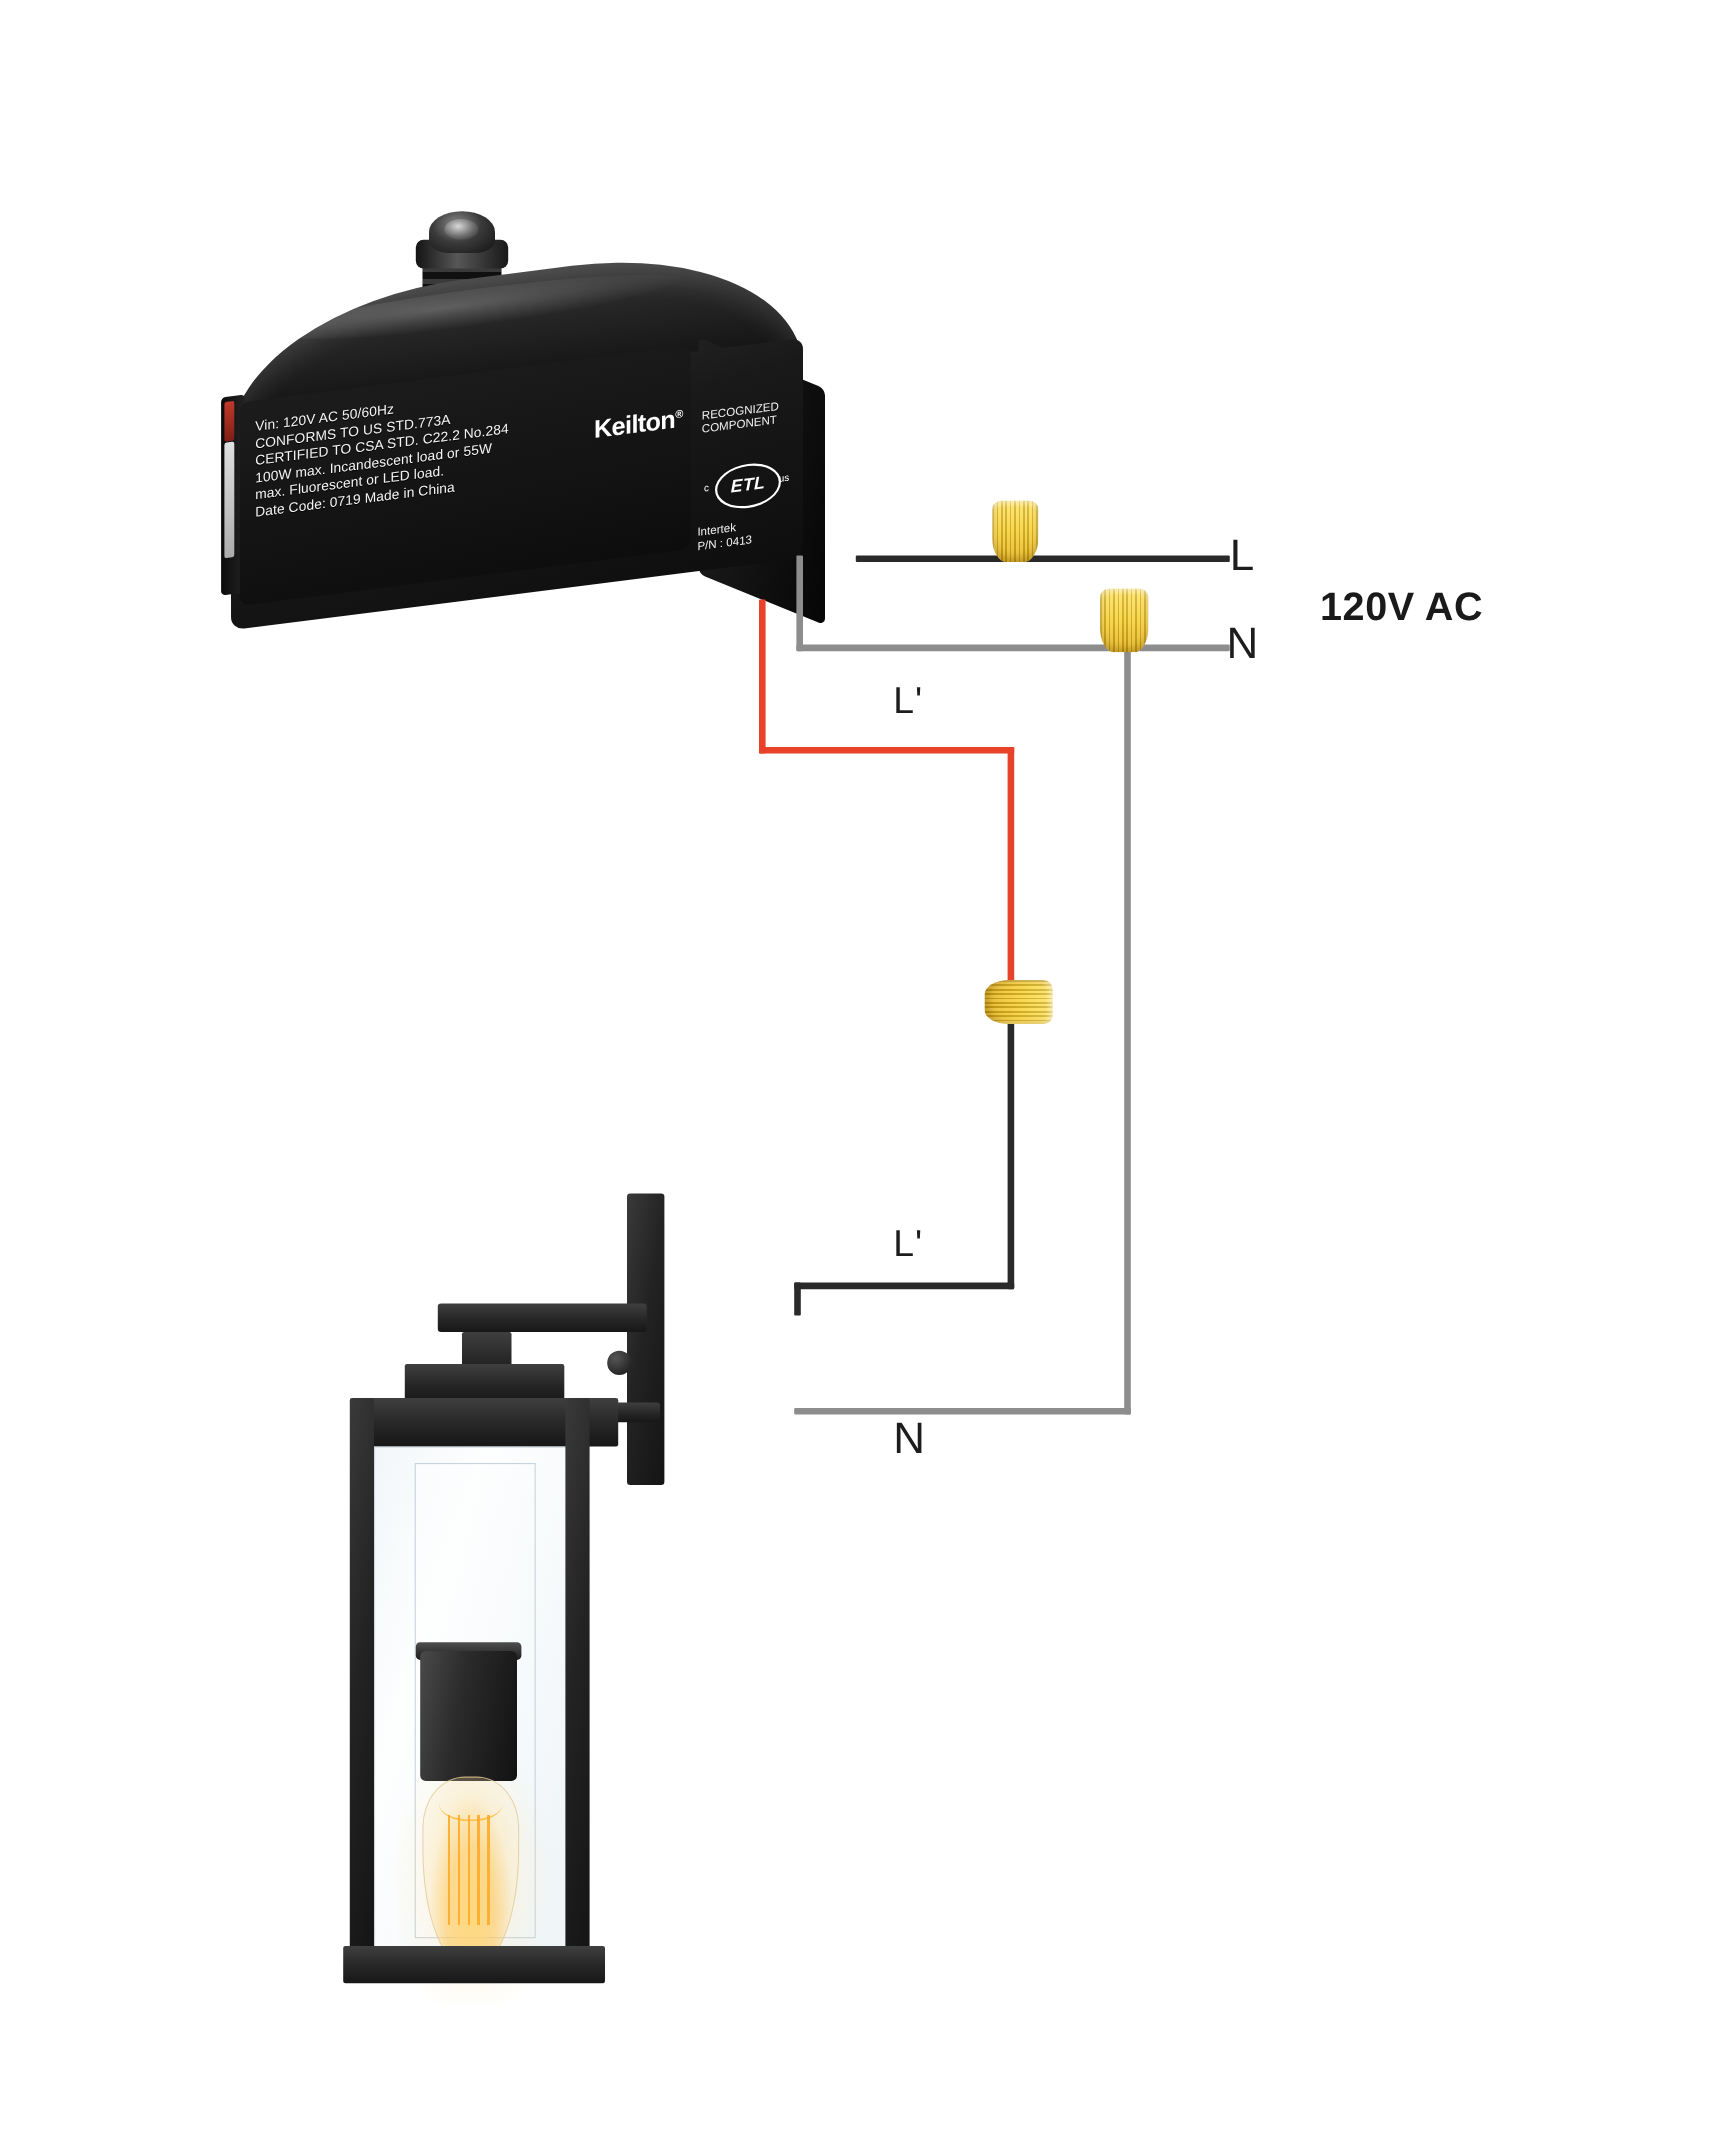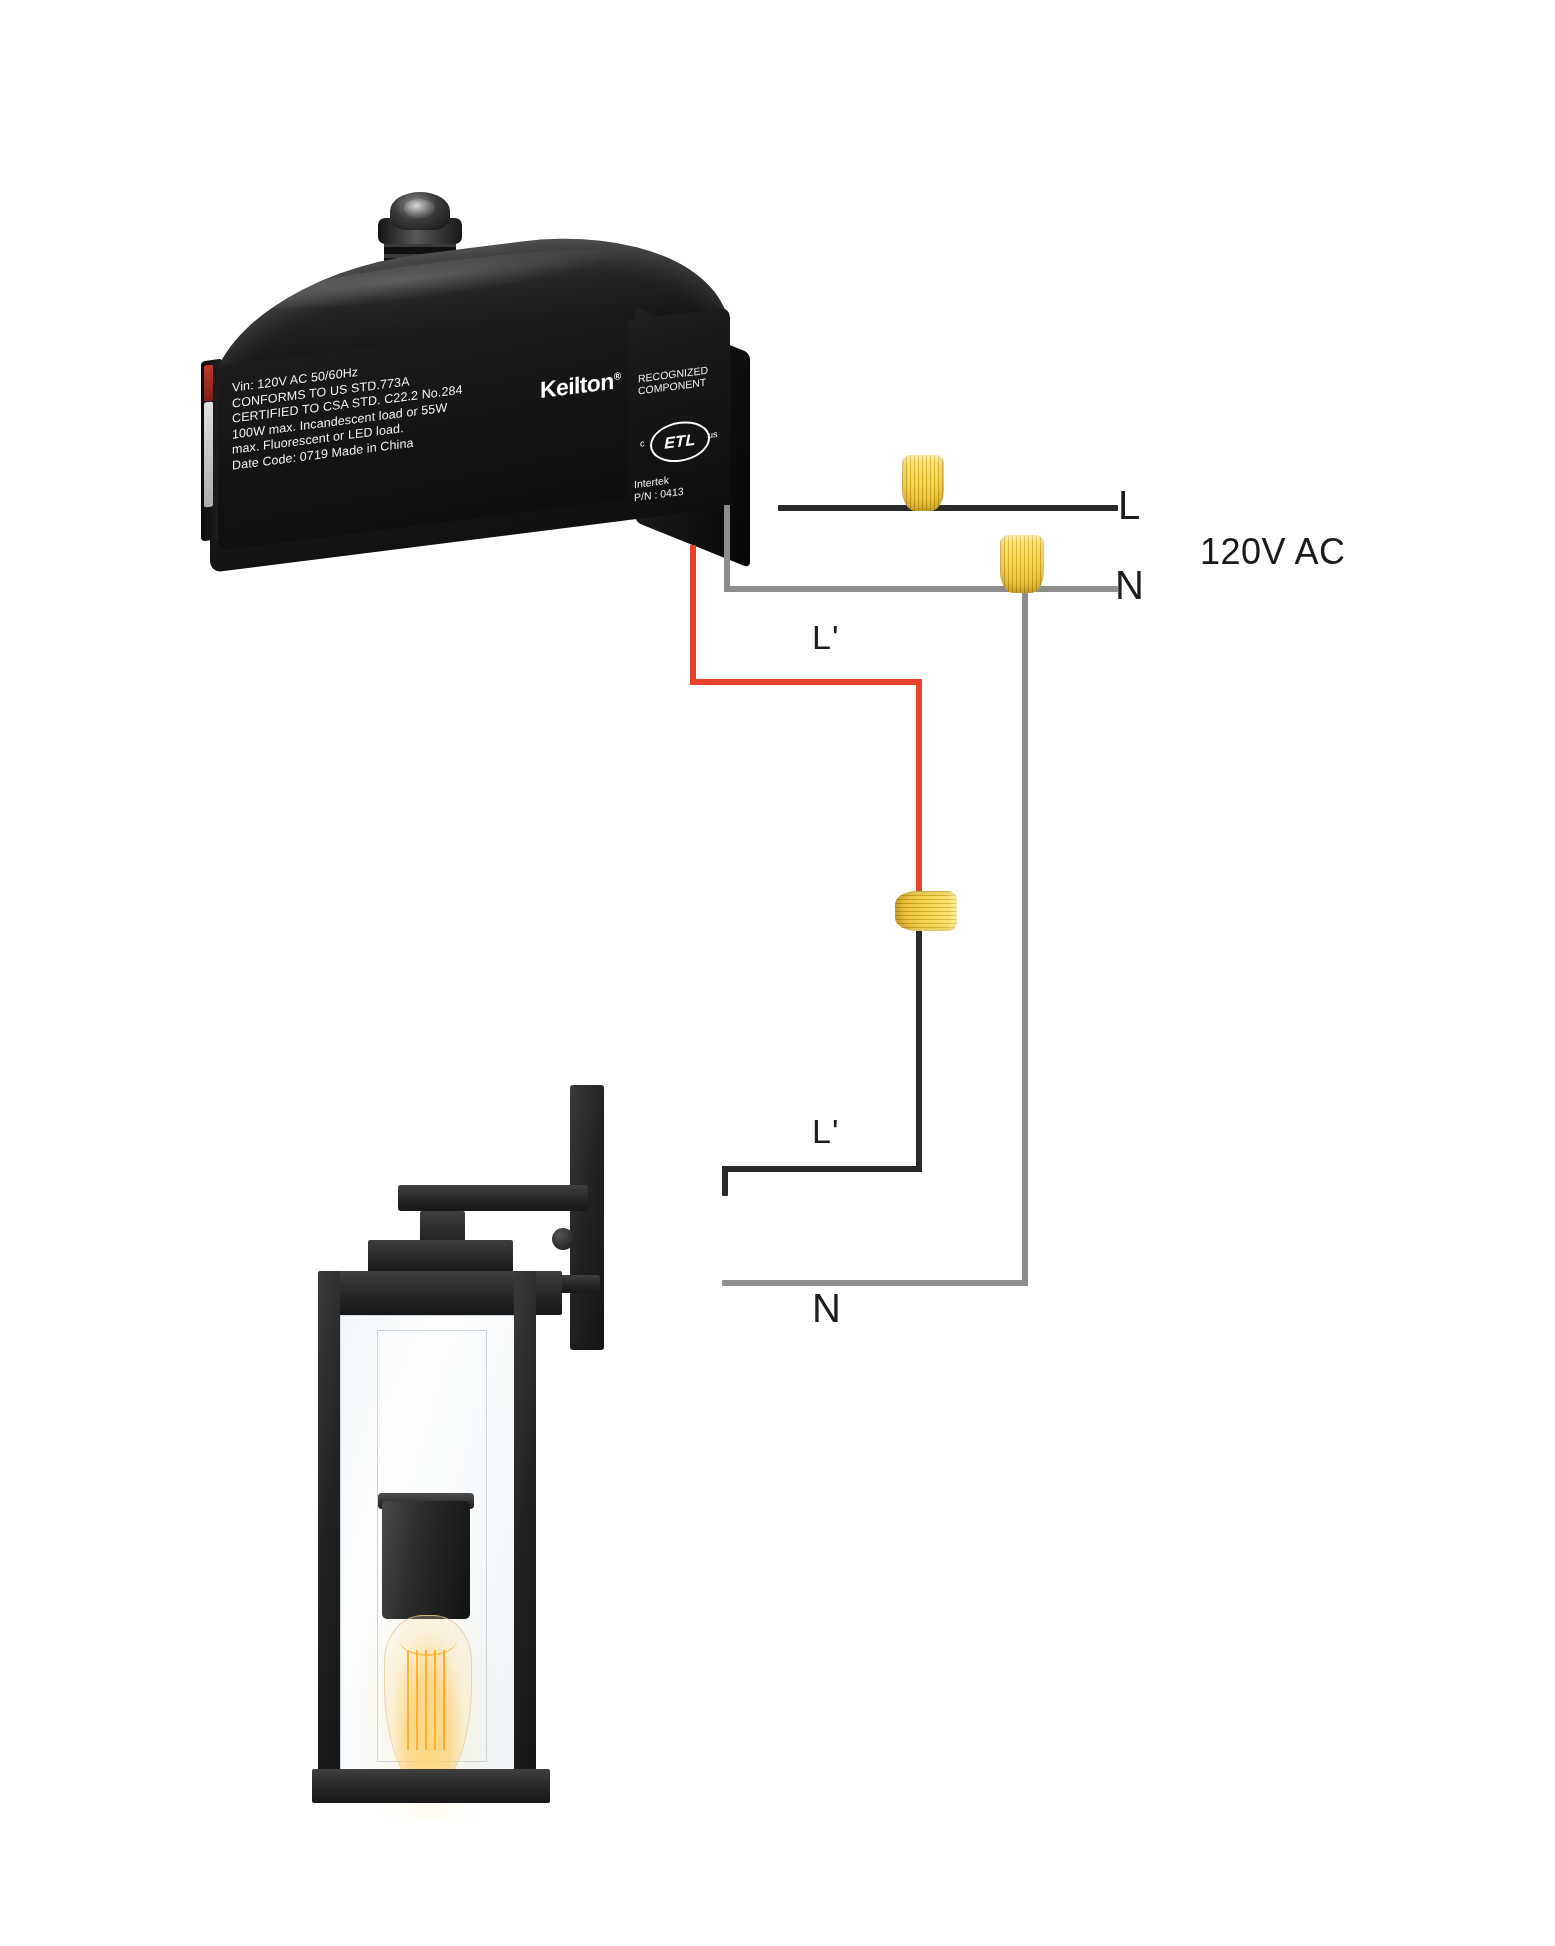--- a/index.html
+++ b/index.html
@@ -111,21 +111,21 @@
   .etl-us{position:absolute;left:68px;top:12px;font-size:9px;}
   .intertek{
     position:absolute;left:424px;top:285px;transform:skewY(-7.2deg);
     color:#f0f0f0;font-size:10.5px;line-height:12.5px;
   }
 
   
   .wlabel{position:absolute;font-size:40px;font-weight:300;color:#1d1d1d;
           font-family:"Liberation Sans", sans-serif;letter-spacing:1px;}
   .wlabel-prime{font-size:34px;}
-  .volt{position:absolute;font-size:36px;font-weight:normal;color:#1a1a1a;letter-spacing:.5px;text-align:right;}
+  .volt{position:absolute;font-size:36px;font-weight:bold;color:#1a1a1a;letter-spacing:.5px;text-align:right;}
 
   
   .nut{position:absolute;}
   .nut-cap{
     width:100%;height:100%;
     background:
       repeating-linear-gradient(90deg,rgba(0,0,0,.16) 0px,rgba(0,0,0,.16) 1.5px,rgba(255,255,255,.18) 1.5px,rgba(255,255,255,.18) 4px),
       linear-gradient(180deg,#ffe15c 0%,#f8cf2e 46%,#e0ae12 100%);
     border-radius:9px 9px 13px 13px/8px 8px 22px 22px;
     box-shadow:inset 0 -4px 7px rgba(120,80,0,.35), inset 0 3px 5px rgba(255,255,255,.5);

